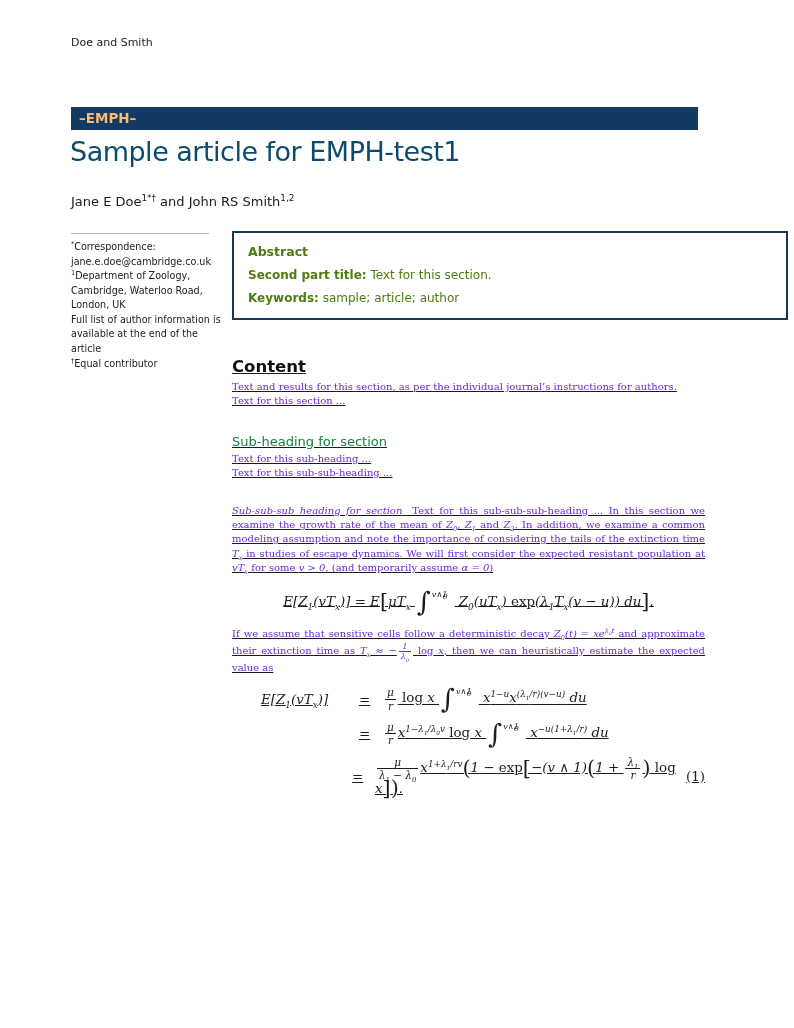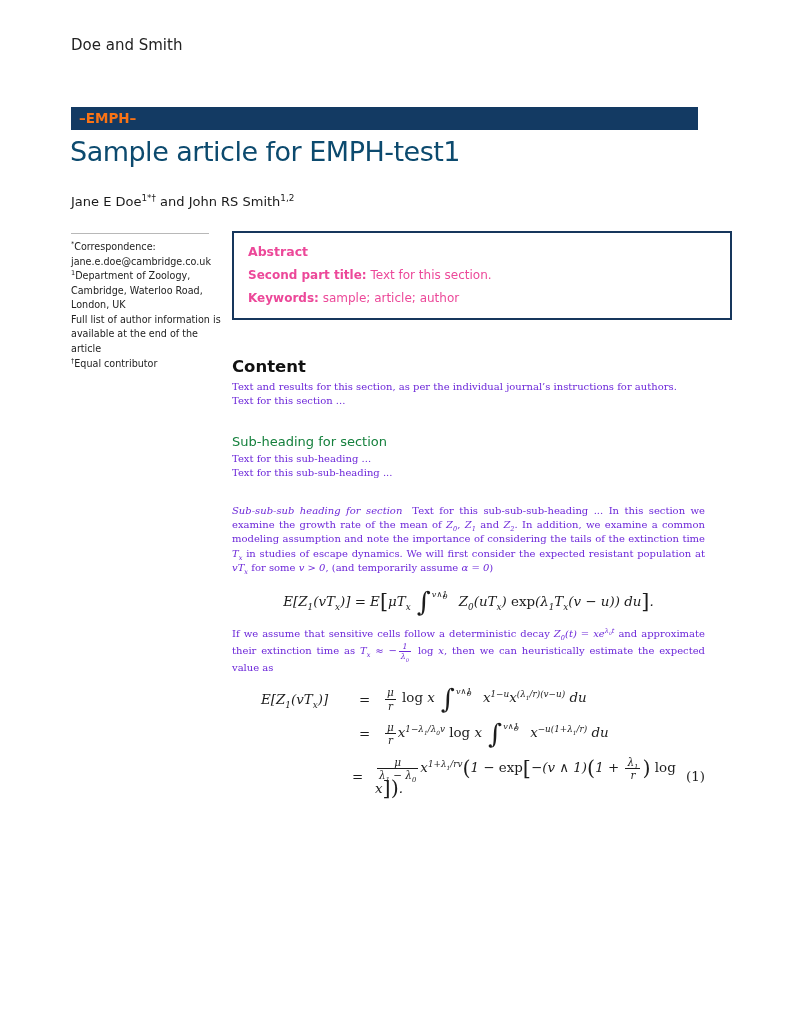--- a/index.html
+++ b/index.html
@@ -2,49 +2,49 @@
 <html><head>
 <meta charset="utf-8">
 <style>
   html,body{margin:0;padding:0;background:#ffffff;}
   body{width:794px;height:1028px;position:relative;overflow:hidden;
        font-family:"DejaVu Serif","Liberation Serif",serif;color:#1c1c1c;}
   .abs{position:absolute;}
 
   
   .running-header{left:71px;top:36px;font-family:"DejaVu Sans","Liberation Sans",sans-serif;
-    font-size:15px;color:#222;}
+    font-size:11px;color:#222;}
 
   
-  .banner{left:71px;top:107px;width:619px;height:23px;background:#133a63;color:#f97316;
+  .banner{left:71px;top:107px;width:619px;height:23px;background:#133a63;color:#fdba74;
     font-family:"DejaVu Sans","Liberation Sans",sans-serif;font-weight:bold;font-size:13.5px;
     line-height:23px;padding-left:8px;}
 
   
   .title{left:70px;top:136px;margin:0;font-family:"DejaVu Sans","Liberation Sans",sans-serif;
     font-weight:500;font-size:27px;letter-spacing:-0.5px;color:#0c4a6e;}
   .authors{left:71px;top:194px;font-family:"DejaVu Sans","Liberation Sans",sans-serif;
     font-size:13px;color:#1a1a1a;}
   .authors sup,.notes sup{font-size:68%;vertical-align:super;line-height:0;}
 
   
   .notes-rule{left:71px;top:233px;width:138px;height:0;border-top:1px solid #b8b8b8;}
   .notes{left:71px;top:240px;width:155px;font-family:"DejaVu Sans","Liberation Sans",sans-serif;
     font-size:9.6px;line-height:1.52;color:#222;white-space:pre-line;}
 
   
-  .abstract{left:232px;top:231px;width:500px;box-sizing:border-box;border:2px solid #16365c;
+  .abstract{left:232px;top:231px;width:556px;box-sizing:border-box;border:2px solid #16365c;
     padding:11px 14px 12px;font-family:"DejaVu Sans","Liberation Sans",sans-serif;
-    font-size:12px;color:#ec4899;background:#fff;}
+    font-size:12px;color:#4d7c0f;background:#fff;}
   .abs-h{font-weight:bold;font-size:12.5px;margin:0 0 9px;}
   .abs-row{margin:7px 0 0;line-height:1.3;}
   .abs-row b{font-weight:bold;}
 
   
-  .main{left:232px;top:357px;width:473px;}
+  .main{left:232px;top:357px;width:473px;text-decoration:underline;}
   h2.sec{font-family:"DejaVu Sans","Liberation Sans",sans-serif;font-size:16.5px;
     font-weight:bold;margin:0 0 4px;color:#111;}
   h2.mt{margin-top:21px;}
   h3.sub{font-family:"DejaVu Sans","Liberation Sans",sans-serif;font-size:13px;
     font-weight:500;margin:25px 0 3px;color:#15803d;}
   h4.subsub{font-family:"DejaVu Serif","Liberation Serif",serif;font-style:italic;
     font-weight:normal;font-size:13.3px;margin:24px 0 3px;color:#141414;}
   p.body{font-size:10px;line-height:1.44;text-align:justify;margin:0;color:#6d28d9;}
   p.mt2{margin-top:23px;}
 

